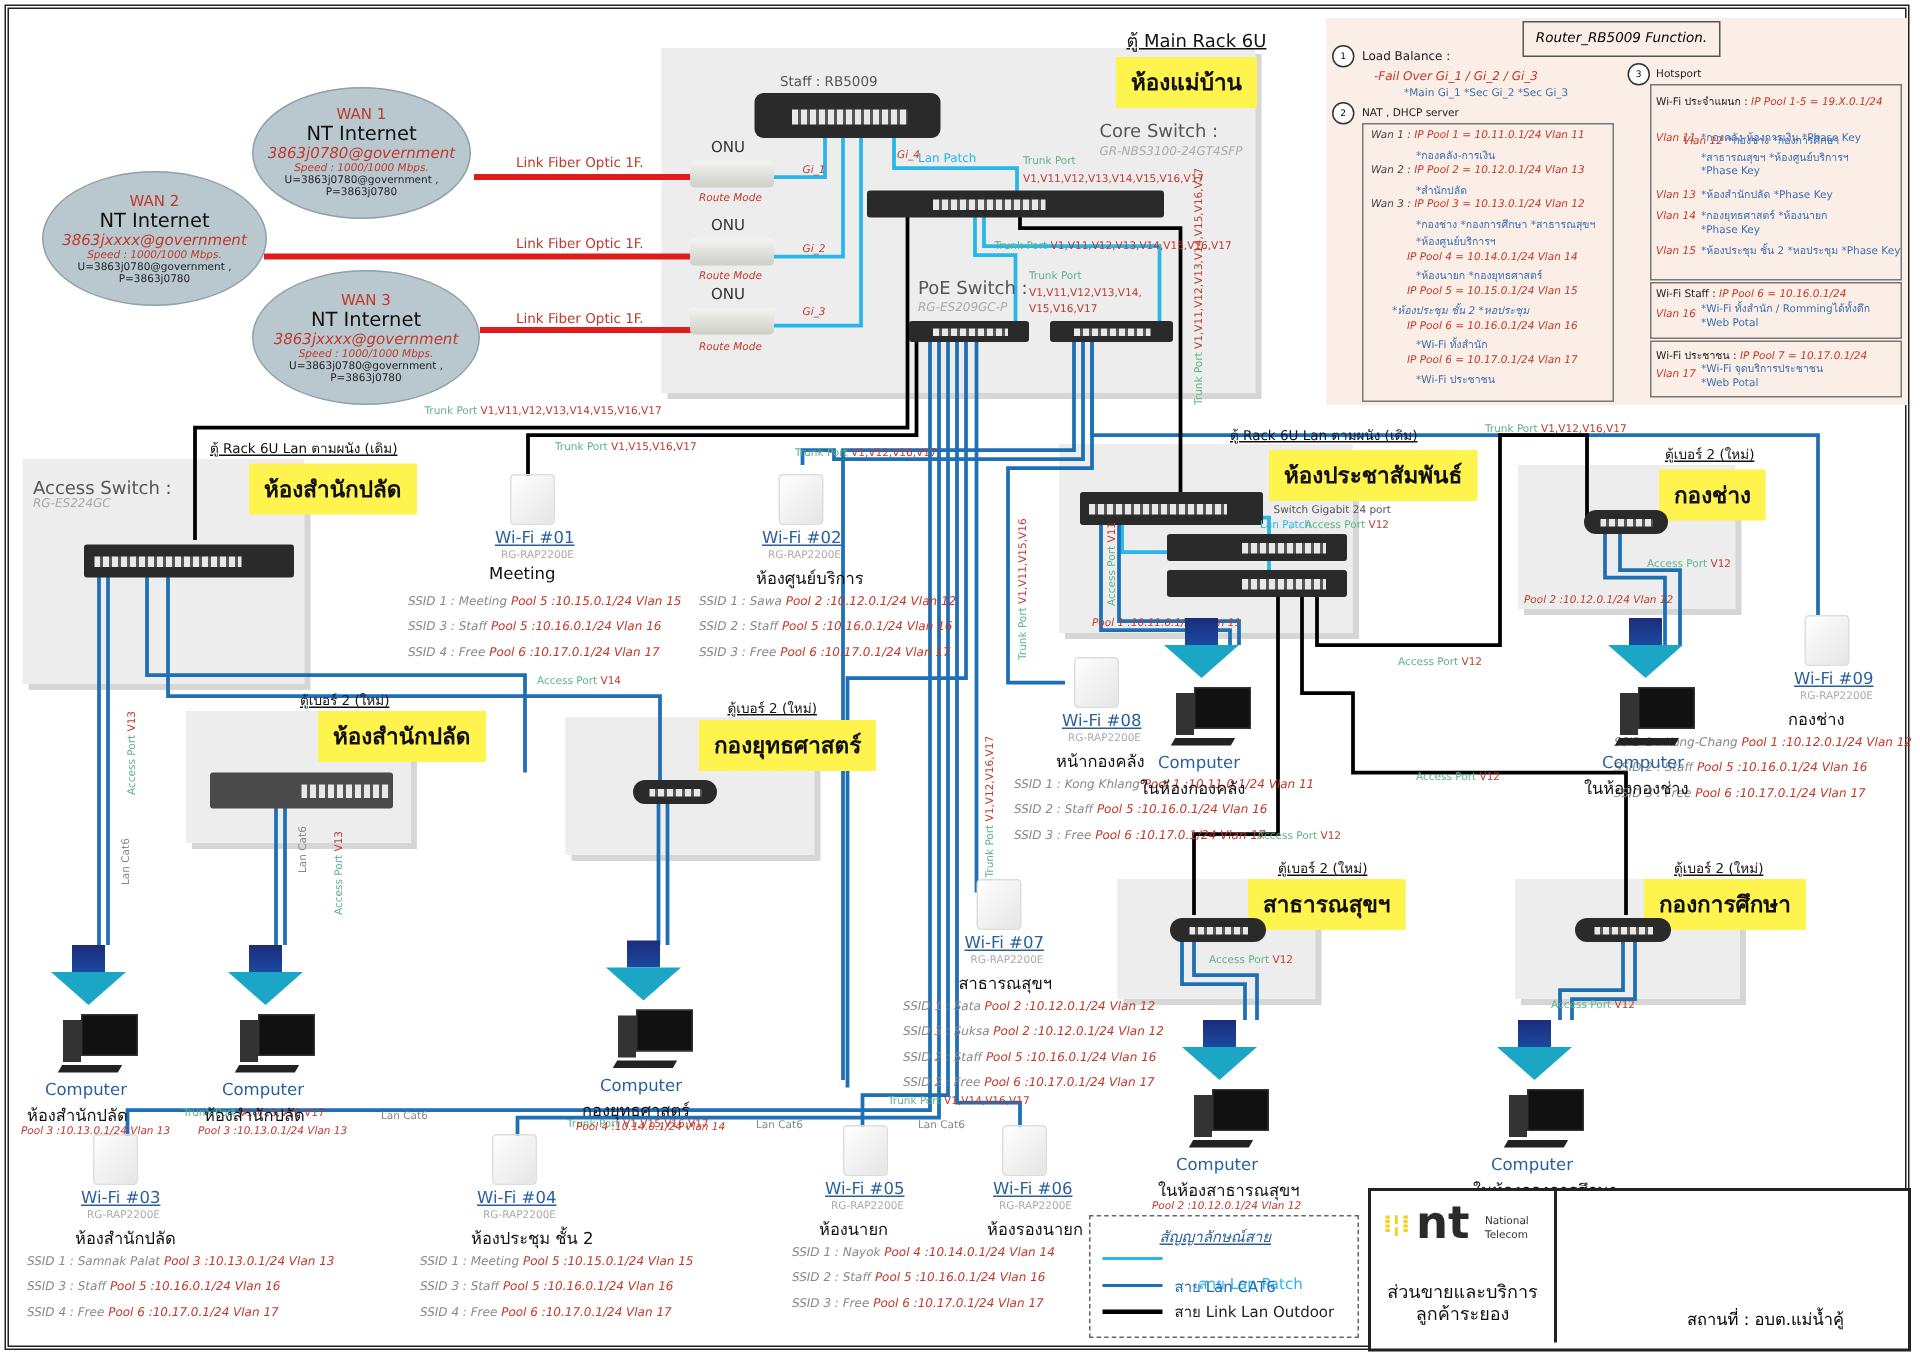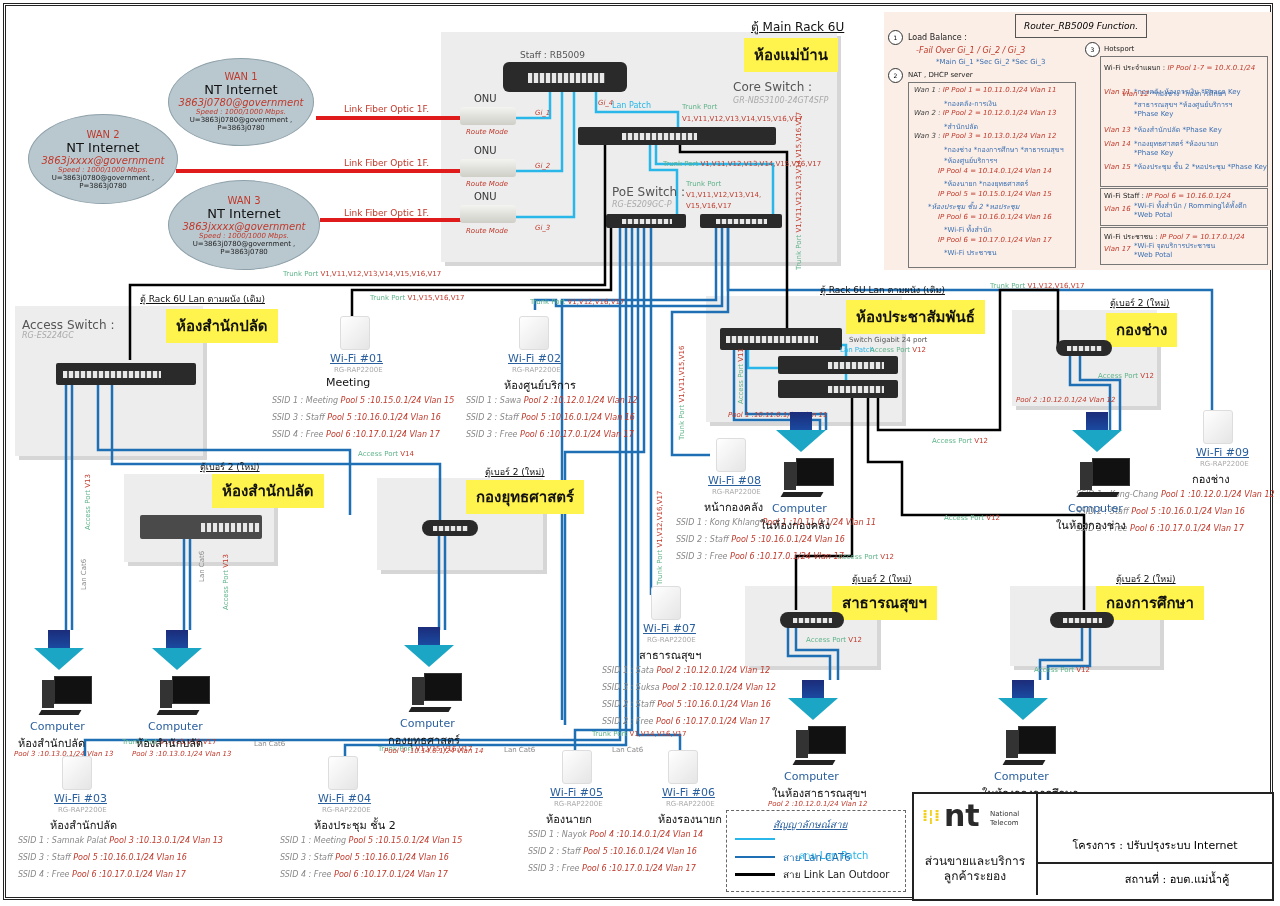--- a/index.html
+++ b/index.html
@@ -158,21 +158,21 @@
 <div class="rm-lbl" style="left:466px;top:128px;">Route Mode</div>
 <div class="onu-lbl" style="left:474px;top:145px;">ONU</div>
 <div class="onu" style="left:460px;top:159px;"></div>
 <div class="rm-lbl" style="left:466px;top:180px;">Route Mode</div>
 <div class="onu-lbl" style="left:474px;top:191px;">ONU</div>
 <div class="onu" style="left:460px;top:205px;"></div>
 <div class="rm-lbl" style="left:466px;top:227px;">Route Mode</div>
 
 <div class="rm-lbl" style="left:535px;top:109px;">Gi_1</div>
 <div class="rm-lbl" style="left:535px;top:162px;">Gi_2</div>
-<div class="rm-lbl" style="left:535px;top:224px;">Gi_3</div>
+<div class="rm-lbl" style="left:535px;top:204px;">Gi_3</div>
 <div class="rm-lbl" style="left:598px;top:99px;">Gi_4</div>
 <div class="tp" style="left:612px;top:101px;color:#29b6e8;font-size:8px;">Lan Patch</div>
 <div class="tp" style="left:682px;top:103px;"><span>Trunk Port</span></div>
 <div class="tp" style="left:682px;top:115px;"><span class="v">V1,V11,V12,V13,V14,V15,V16,V17</span></div>
 <div class="tp" style="left:663px;top:160px;"><span>Trunk Port</span> <span class="v">V1,V11,V12,V13,V14,V15,V16,V17</span></div>
 <div class="tp" style="left:686px;top:180px;">Trunk Port</div>
 <div class="tp" style="left:686px;top:191px;"><span class="v">V1,V11,V12,V13,V14,</span></div>
 <div class="tp" style="left:686px;top:202px;"><span class="v">V15,V16,V17</span></div>
 <div class="tp" style="left:712px;top:200px;transform:rotate(-90deg);transform-origin:0 0;top:270px;left:795px;"><span>Trunk Port</span> <span class="v">V1,V11,V12,V13,V14,V15,V16,V17</span></div>
 
@@ -209,21 +209,21 @@
     <div class="fn-txt" style="position: absolute; top: 115px; left: 14px; font-style: italic;"><span class="blue">*ห้องประชุม ชั้น 2 *หอประชุม</span></div>
     <div class="fn-txt" style="position: absolute; top: 126.5px; left: 24px;"><span class="red">IP Pool 6 = 10.16.0.1/24  Vlan 16</span></div>
     <div class="fn-txt" style="position: absolute; top: 138px; left: 30px;"><span class="blue">*Wi-Fi ทั้งสำนัก</span></div>
     <div class="fn-txt" style="position: absolute; top: 149.5px; left: 24px;"><span class="red">IP Pool 6 = 10.17.0.1/24  Vlan 17</span></div>
     <div class="fn-txt" style="position: absolute; top: 161px; left: 30px;"><span class="blue">*Wi-Fi ประชาชน</span></div>
   </div>
 
 <div class="circ" style="left:1085px;top:42px;">3</div>
 <div class="fn-txt" style="left:1104px;top:45px;">Hotsport</div>
 <div class="box" style="left:1100px;top:56px;width:166px;height:129px;"></div>
-<div class="fn-txt" style="left:1104px;top:62px;"><span>Wi-Fi ประจำแผนก : </span><span class="red">IP Pool 1-7 = 10.X.0.1/24</span></div>
+<div class="fn-txt" style="left:1104px;top:62px;"><span>Wi-Fi ประจำแผนก : </span><span class="red">IP Pool 1-5 = 19.X.0.1/24</span></div>
 <div id="hot-rows" class="abs" style="left:1104px;top:74px;z-index:4;">
     <div class="fn-txt" style="position: absolute; top: 12px; left: 0px;"><span class="red" style="display: inline-block; width: 30px;">Vlan 11</span><span class="blue">*กองคลัง-ห้องการเงิน *Phase Key</span></div>
     <div class="fn-txt" style="position: absolute; top: 14px; left: 0px; margin-left: 18px;"><span class="red" style="display: inline-block; width: 30px;">Vlan 12</span><span class="blue">*กองช่าง *กองการศึกษา</span></div>
     <div class="fn-txt" style="position: absolute; top: 25px; left: 0px;"><span class="red" style="display: inline-block; width: 30px;"></span><span class="blue">*สาธารณสุขฯ *ห้องศูนย์บริการฯ</span></div>
     <div class="fn-txt" style="position: absolute; top: 36px; left: 0px;"><span class="red" style="display: inline-block; width: 30px;"></span><span class="blue">*Phase Key</span></div>
     <div class="fn-txt" style="position: absolute; top: 50px; left: 0px;"><span class="red" style="display: inline-block; width: 30px;">Vlan 13</span><span class="blue">*ห้องสำนักปลัด *Phase Key</span></div>
     <div class="fn-txt" style="position: absolute; top: 64px; left: 0px;"><span class="red" style="display: inline-block; width: 30px;">Vlan 14</span><span class="blue">*กองยุทธศาสตร์ *ห้องนายก</span></div>
     <div class="fn-txt" style="position: absolute; top: 75px; left: 0px;"><span class="red" style="display: inline-block; width: 30px;"></span><span class="blue">*Phase Key</span></div>
     <div class="fn-txt" style="position: absolute; top: 87px; left: 0px;"><span class="red" style="display: inline-block; width: 30px;">Vlan 15</span><span class="blue">*ห้องประชุม ชั้น 2 *หอประชุม *Phase Key</span></div>
   </div>
@@ -484,15 +484,14 @@
 </div>
 
 <div class="tb">
   <div class="abs" style="left:0;top:0;width:122px;height:101px;border-right:2px solid #222;">
     <div class="abs" style="left:8px;top:12px;font-size:16px;color:#f1d11a;font-weight:bold;">⁞¦⁞</div>
     <div class="abs" style="left:30px;top:4px;font-size:30px;font-weight:bold;color:#2a2a2a;">nt</div>
     <div class="abs" style="left:76px;top:16px;font-size:7px;color:#333;">National</div>
     <div class="abs" style="left:76px;top:25px;font-size:7px;color:#333;">Telecom</div>
     <div class="abs" style="left:6px;top:60px;width:110px;text-align:center;font-size:12px;color:#111;line-height:15px;">ส่วนขายและบริการ ลูกค้าระยอง</div>
   </div>
-  <div class="abs" style="left:124px;top:35px;width:234px;height:33px;border-bottom:2px solid #222;text-align:center;line-height:33px;font-size:11px;">โครงการ : ปรับปรุงระบบ Internet</div>
   <div class="abs" style="left:124px;top:70px;width:278px;height:31px;text-align:center;line-height:31px;font-size:11px;">สถานที่ : อบต.แม่น้ำคู้</div>
 </div>
 
 </body></html>

